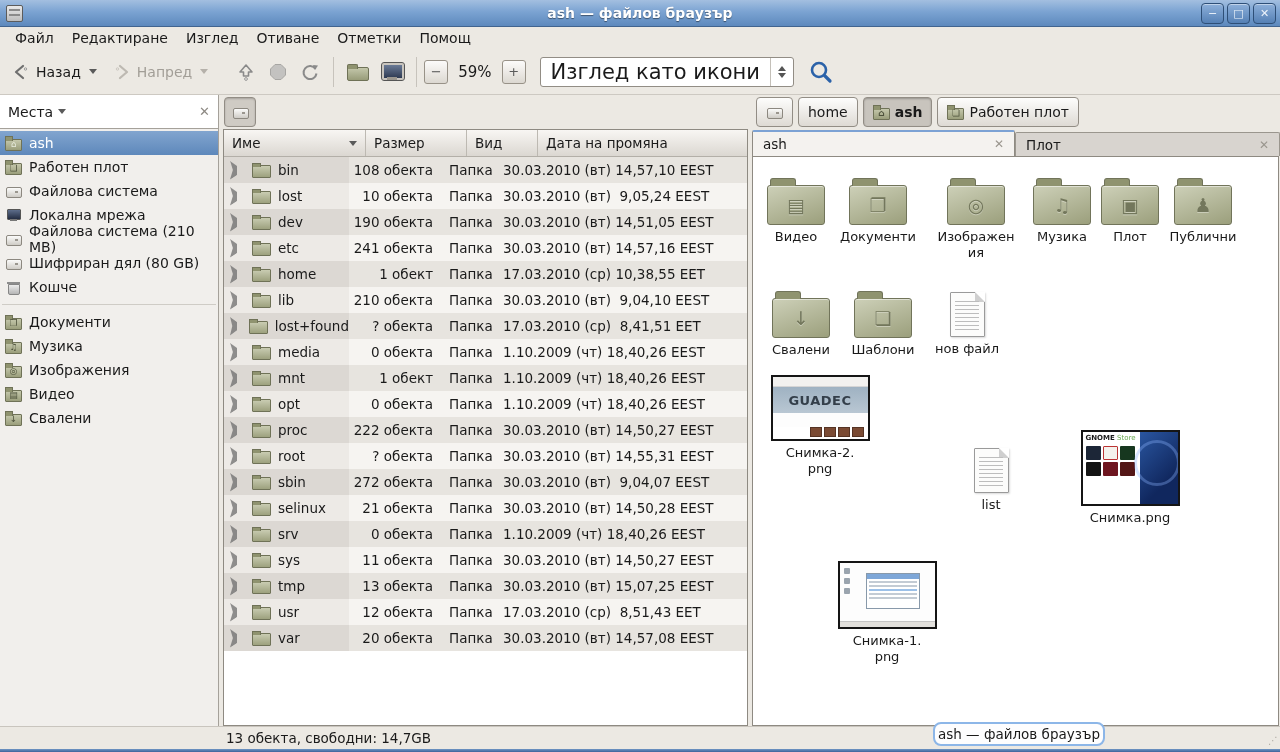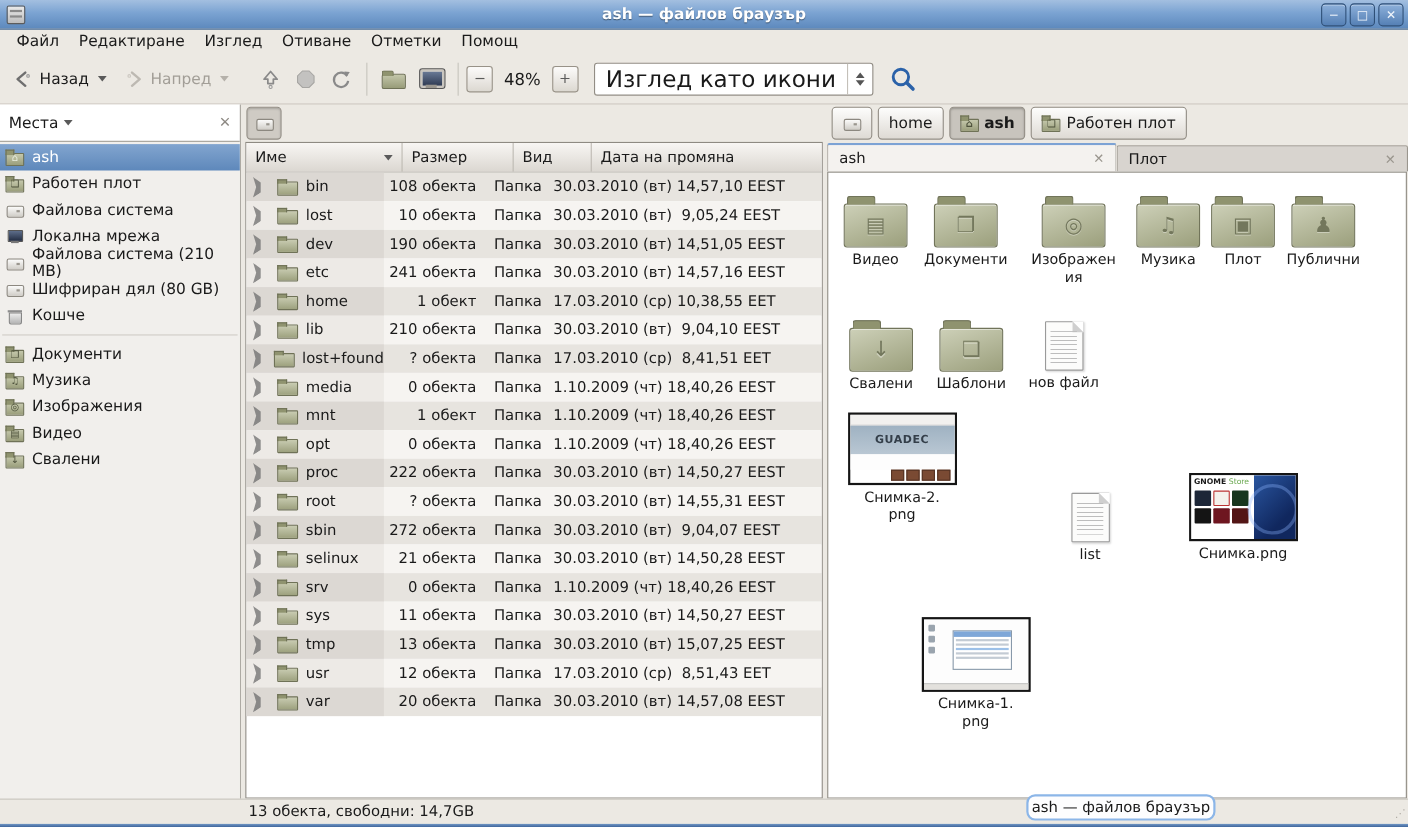--- a/index.html
+++ b/index.html
@@ -166,25 +166,25 @@
   .docicon{position:relative;width:33px;height:43px;background:#fcfcfb;border:1px solid #9a9a9a;
     margin-top:3px;border-radius:1px;box-shadow:1px 1px 2px rgba(0,0,0,.15);}
   .docicon::before{content:"";position:absolute;top:-1px;right:-1px;width:0;height:0;
     border-top:10px solid #fff;border-left:10px solid #cfcfcf;}
   .docicon::after{content:"";position:absolute;left:4px;right:5px;top:8px;bottom:6px;
     background:repeating-linear-gradient(#bdbdbd 0 1px,transparent 1px 4px);}
   .thumb{position:relative;border:2px solid #151515;background:#fff;box-sizing:border-box;overflow:hidden;}
   .thumb.tg{width:99px;height:66px;display:flex;flex-direction:column;}
   .tg-top{height:9px;background:#f2f1ef;border-bottom:1px solid #d5d5d5;}
   .tg-banner{height:26px;background:linear-gradient(#9fb2c2,#b9c7d3);display:flex;align-items:center;
-    justify-content:center;color:#343f4a;font-size:10px;font-weight:bold;letter-spacing:.5px;}
+    justify-content:center;color:#343f4a;font-size:13px;font-weight:bold;letter-spacing:.5px;}
   .tg-mid{flex:1;background:#fdfdfd;}
   .tg-strip{height:10px;display:flex;gap:2px;justify-content:flex-end;padding:0 4px 2px 0;}
   .tg-strip i{width:10px;height:8px;background:#7a4a33;border:1px solid #553324;}
-  .thumb.ts{width:99px;height:62px;display:flex;}
+  .thumb.ts{width:99px;height:76px;display:flex;}
   .ts-left{width:60%;background:#fff;padding:3px 2px 0 3px;box-sizing:border-box;}
   .ts-logo{font-size:7px;line-height:1;white-space:nowrap;}
   .ts-logo b{color:#1a1a1a;}
   .ts-logo em{color:#6aa84f;font-style:normal;}
   .ts-grid{display:grid;grid-template-columns:repeat(3,15px);gap:2px;margin-top:4px;}
   .ts-grid i{width:15px;height:14px;border-radius:1px;}
   .ts-grid i:nth-child(1){background:#1c2637;}
   .ts-grid i:nth-child(2){background:#f4f1ec;border:1px solid #b33;box-sizing:border-box;}
   .ts-grid i:nth-child(3){background:#17371f;}
   .ts-grid i:nth-child(4){background:#141414;}
@@ -278,21 +278,21 @@
     </div>
     <div class="tsep"></div>
     <div class="tbtn">
       <span class="mini-home"></span>
     </div>
     <div class="tbtn">
       <span class="mini-screen"></span>
     </div>
     <div class="tsep"></div>
     <div class="sqbtn">−</div>
-    <span class="zoomtext">48%</span>
+    <span class="zoomtext">59%</span>
     <div class="sqbtn">+</div>
     <div class="combo">
       <span class="val">Изглед като икони</span>
       <span class="spin">
           <i class="up"></i>
           <i class="dn"></i>
         </span>
     </div>
     <div class="searchbtn">
       <svg width="26" height="26" viewBox="0 0 26 26">

